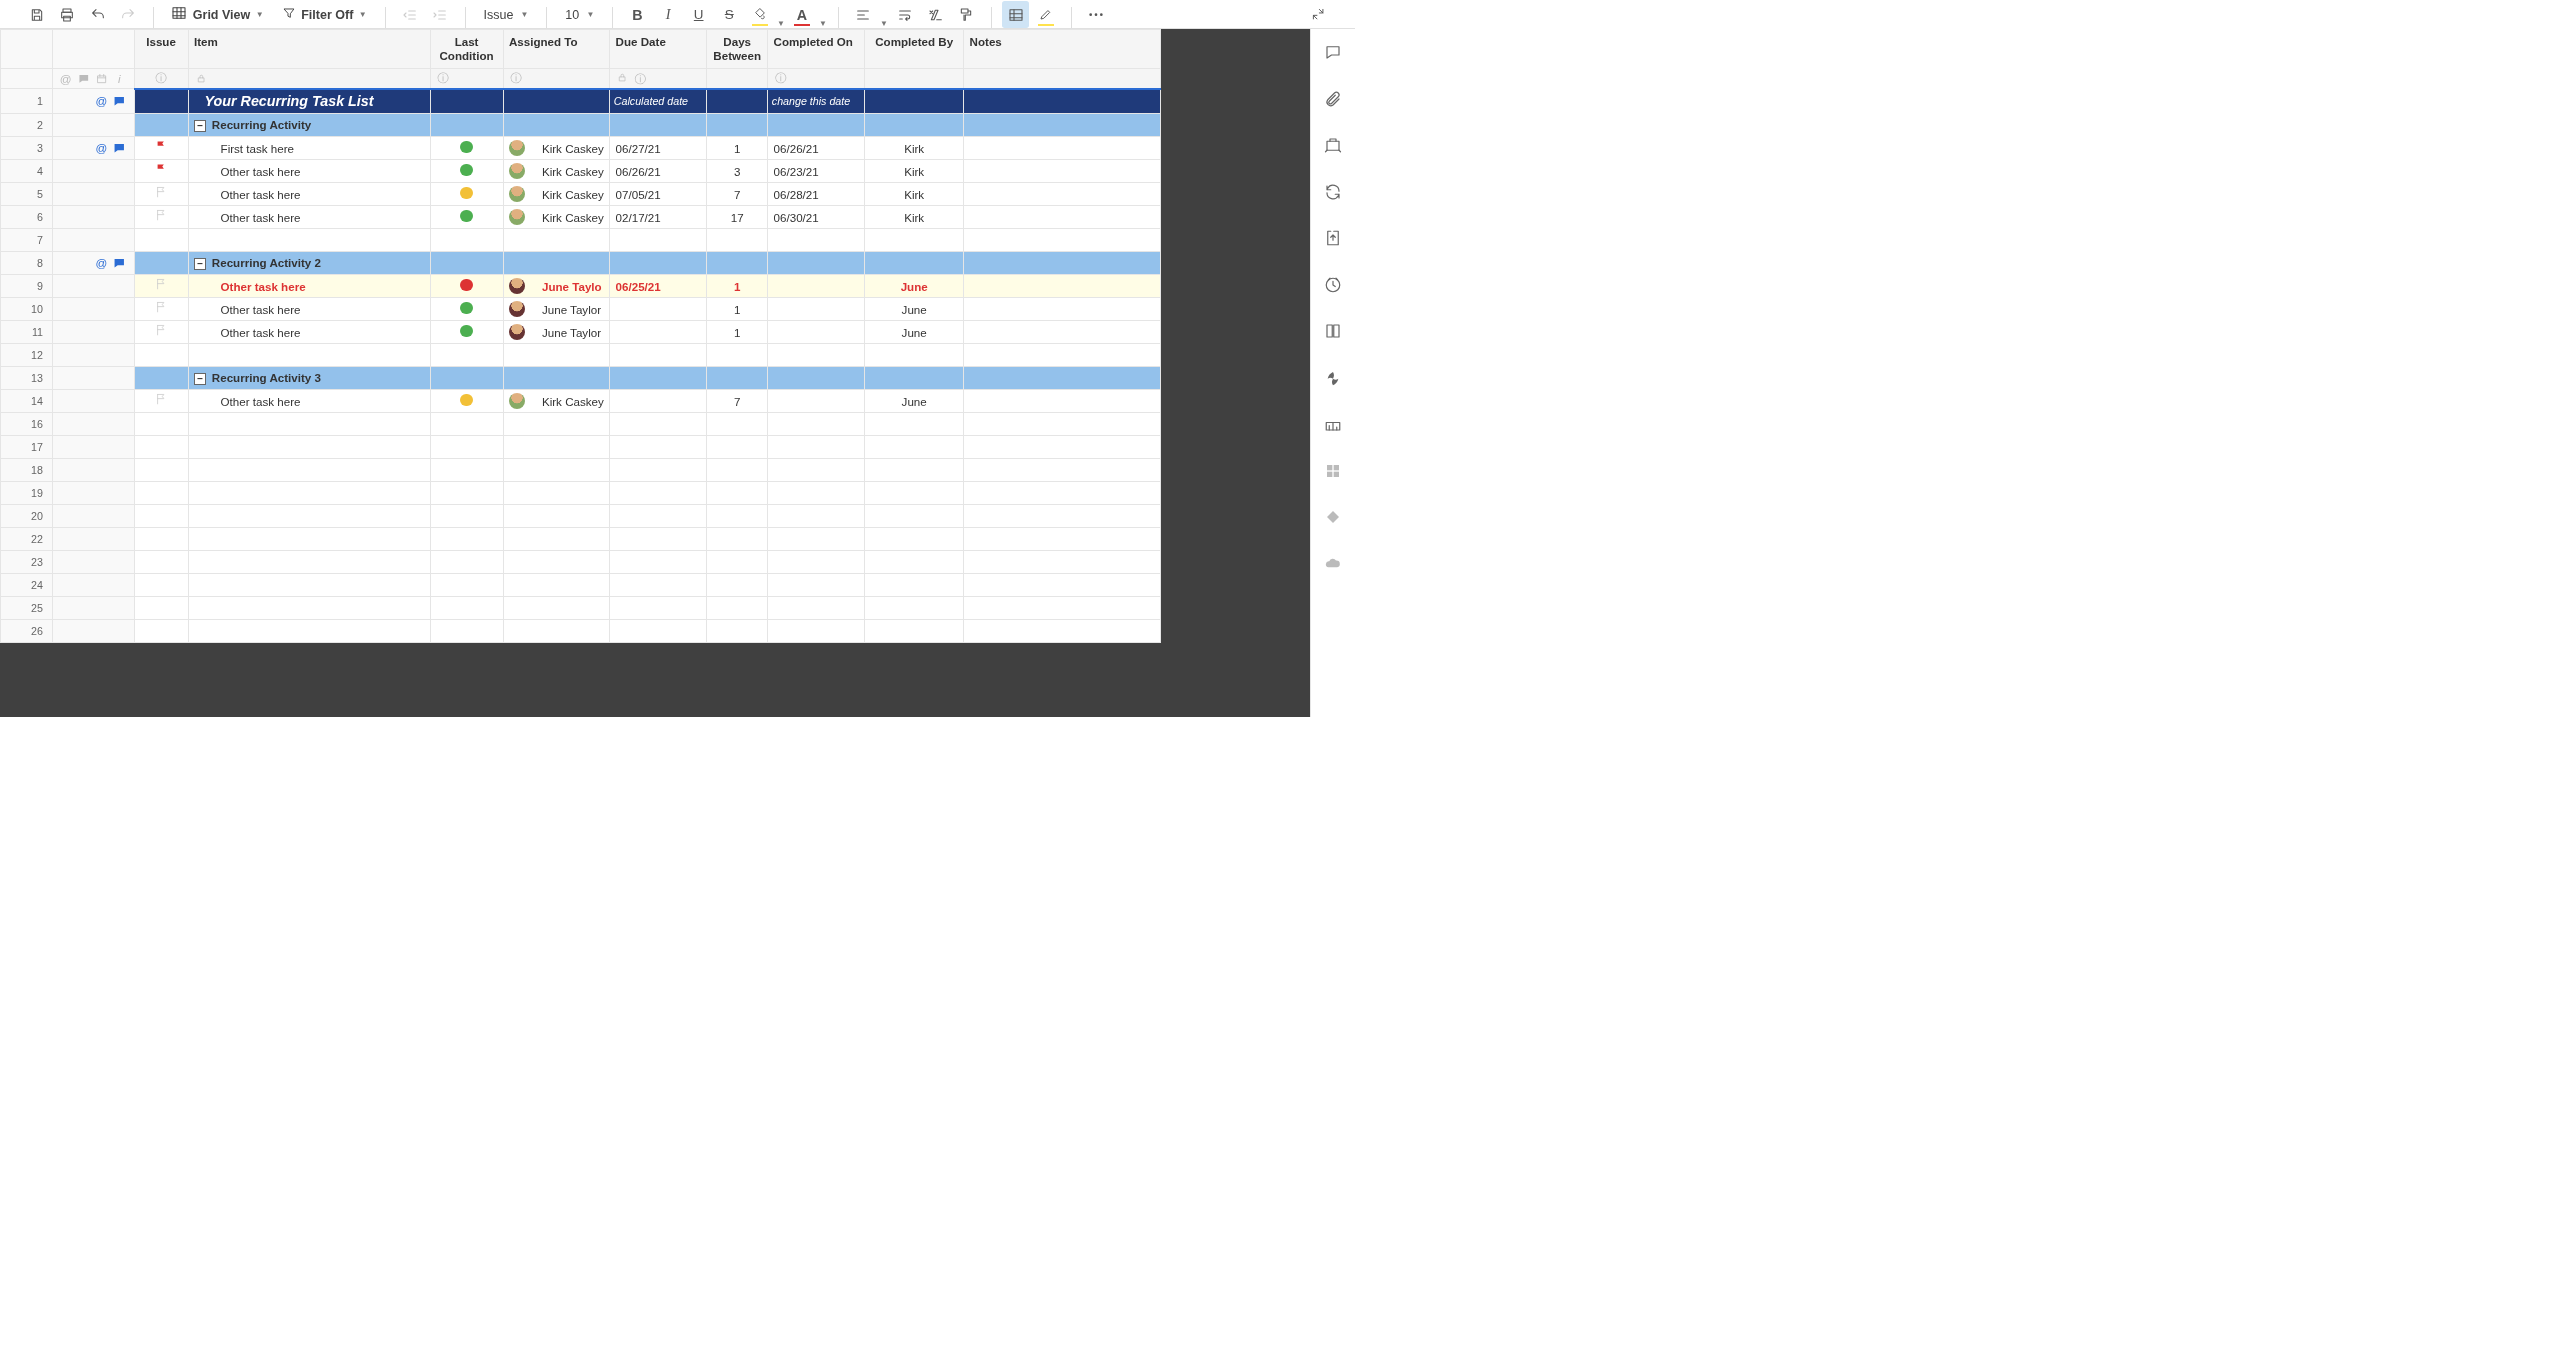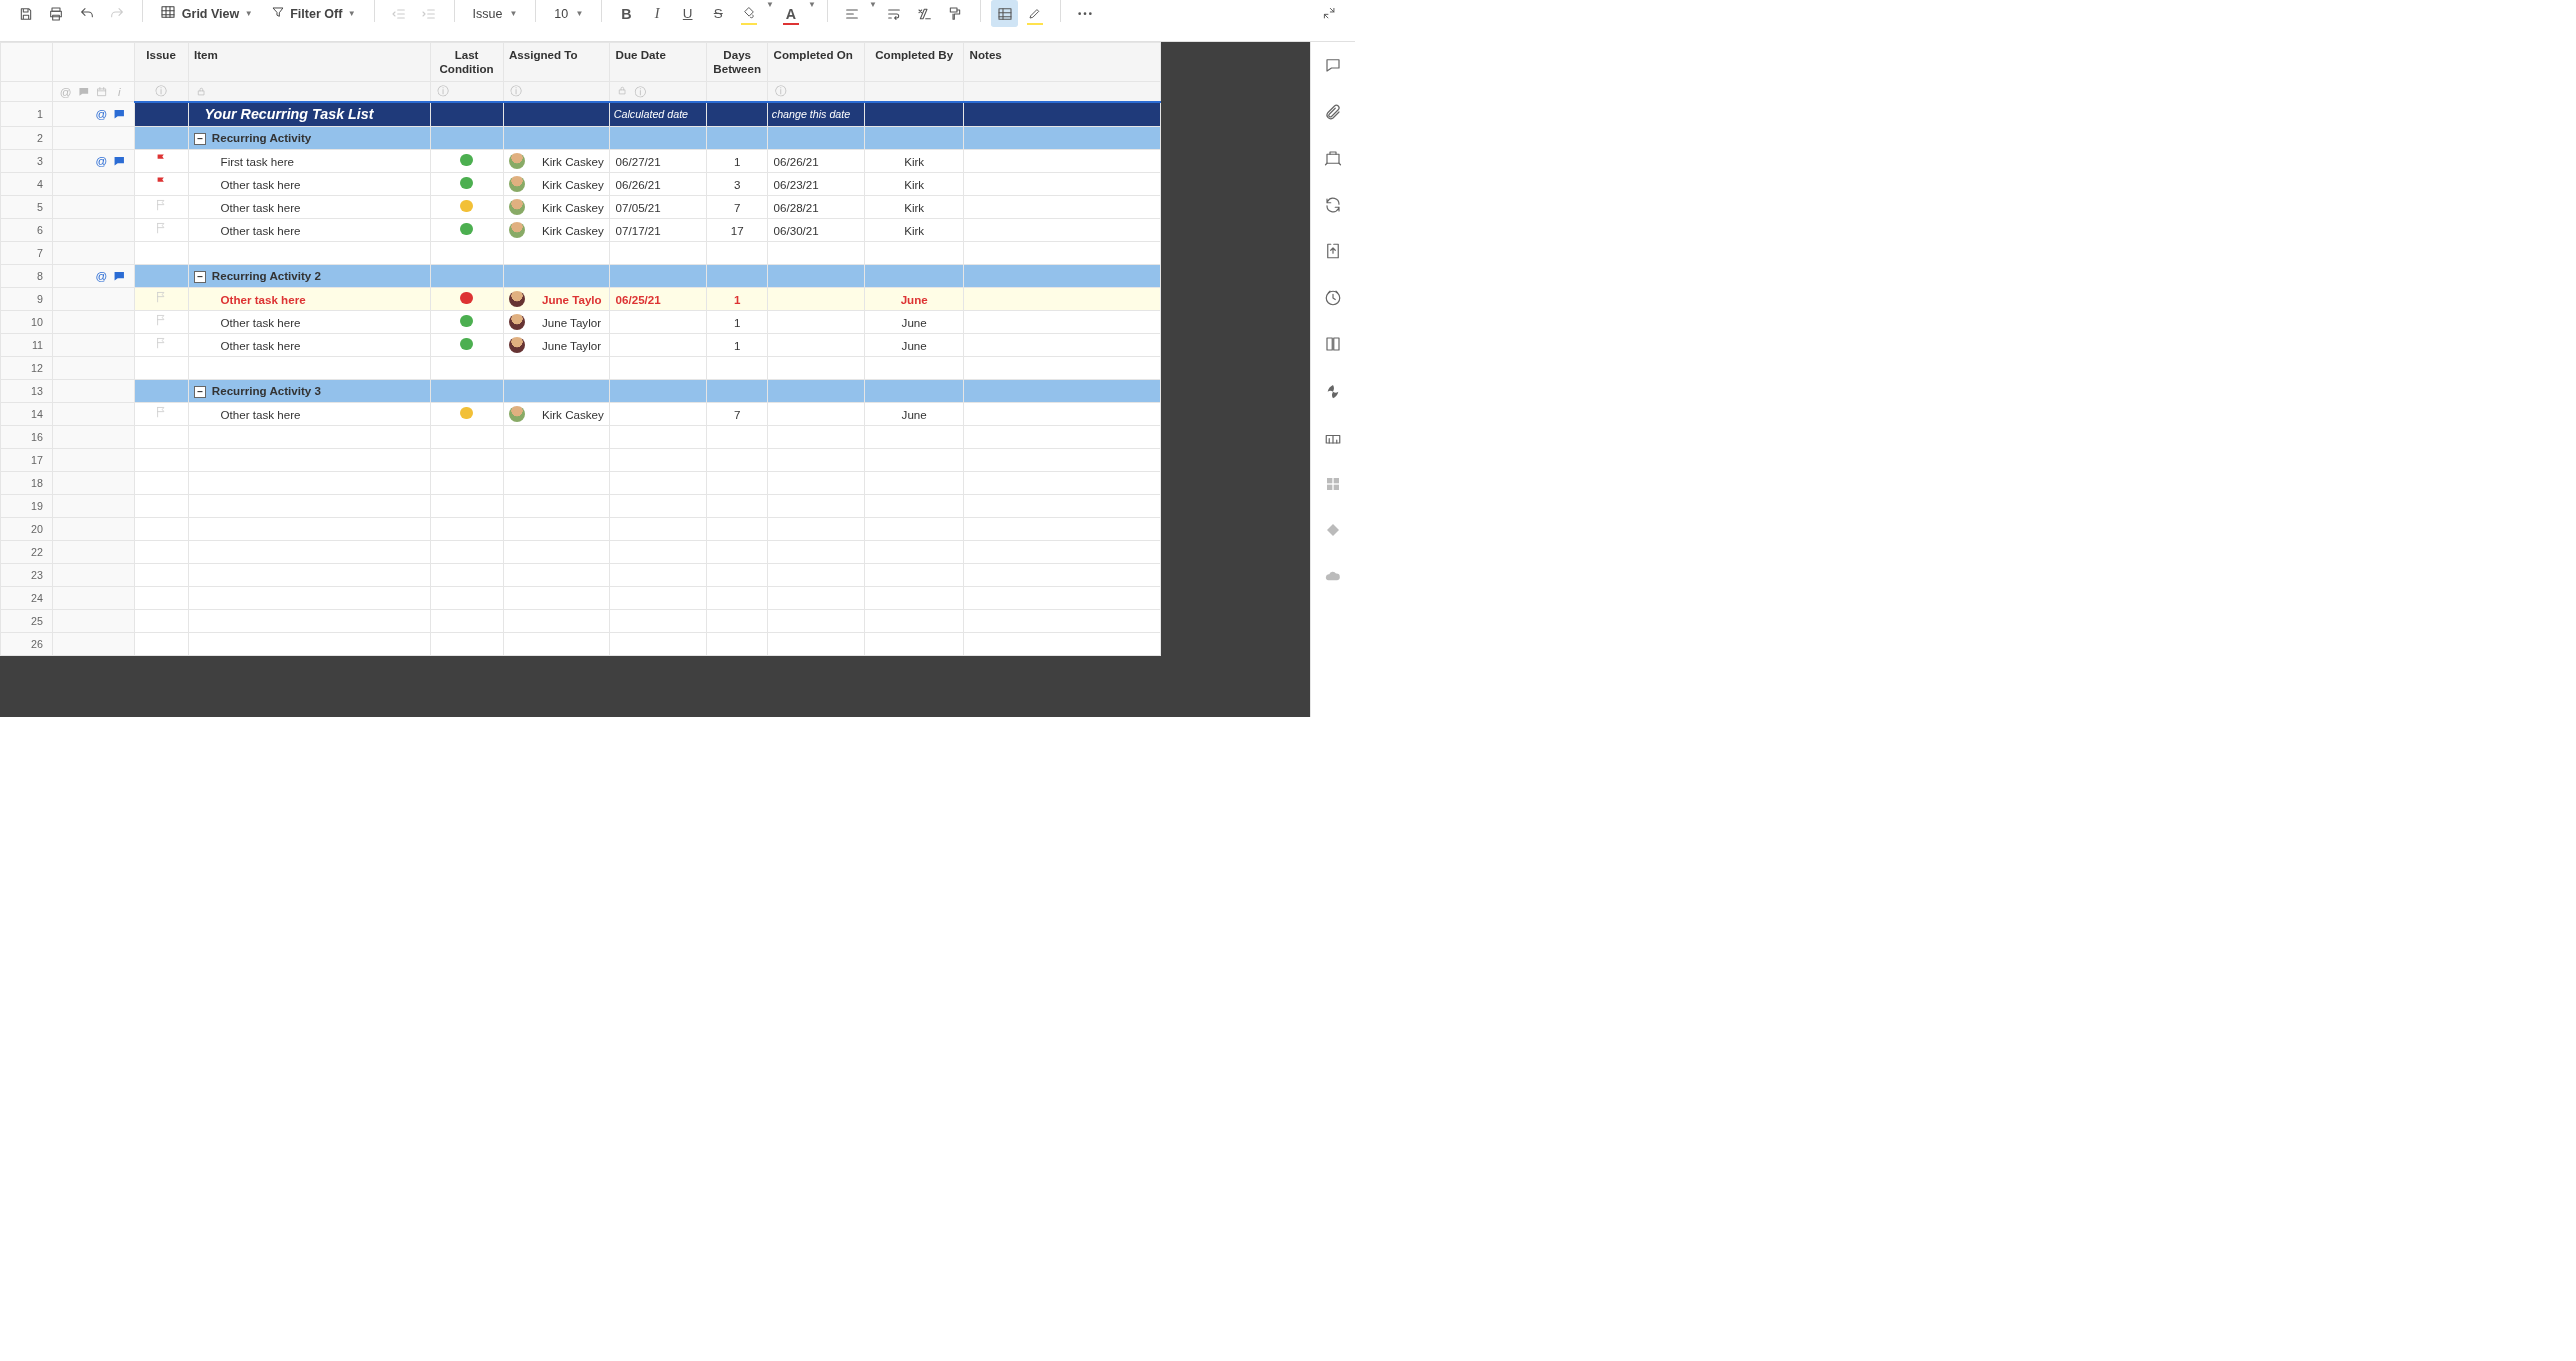--- a/index.html
+++ b/index.html
@@ -1,20 +1,20 @@
 <!DOCTYPE html>
 <html><head>
 <meta charset="utf-8">
 <style>
   * { box-sizing: border-box; margin: 0; padding: 0; }
   html, body { width: 100%; height: 100%; font-family: Arial, sans-serif; font-size: 11.6px; color: #333; background: #fff; overflow: hidden; }
   .app { width: 1355px; height: 717px; display: flex; flex-direction: column; }
 
   
-  .toolbar { display: flex; align-items: flex-start; height: 42px; border-bottom: 0.9px solid #e0e0e0; padding: 0 12px; gap: 3.6px; background: #fff; }
+  .toolbar { display: flex; align-items: flex-end; height: 29px; border-bottom: 0.9px solid #e0e0e0; padding: 0 23px; gap: 3.6px; background: #fff; }
   .tb-btn { width: 27px; height: 27px; display: flex; align-items: center; justify-content: center; cursor: pointer; border-radius: 2.7px; color: #555; }
   .tb-divider { width: 0.9px; height: 21.5px; background: #ddd; margin: 0 7.2px; }
   .tb-labeled { display: flex; align-items: center; height: 27px; padding: 0 7.2px; cursor: pointer; gap: 5.4px; color: #444; font-weight: 600; font-size: 12.5px; }
   .tb-select { display: flex; align-items: center; gap: 7.2px; padding: 0 7.2px; height: 27px; cursor: pointer; color: #444; font-size: 12.5px; }
   .chev { font-size: 8px; color: #777; }
   .tb-btn.active { background: #cfe4f5; border-radius: 2.7px; }
   .color-bar { position: absolute; bottom: 1.8px; left: 5.4px; right: 5.4px; height: 2.7px; }
   .tb-btn.rel { position: relative; }
   .spacer { flex: 1; }
 
@@ -415,21 +415,21 @@
                     <path d="M5 3v18 M5 3h12l-3 4 3 4H5"></path>
                   </svg></span></td>
     <td class="col-item">Other task here</td>
     <td class="col-cond"><span class="dot green"></span></td>
     <td class="col-assign">
                 <div class="assignee">
                   <span class="avatar kirk"></span>
                   <span>Kirk Caskey</span>
                 </div>
               </td>
-    <td class="col-due">07/17/21</td>
+    <td class="col-due">02/17/21</td>
     <td class="col-days">17</td>
     <td class="col-compon">06/30/21</td>
     <td class="col-compby">Kirk</td>
     <td class="col-notes"></td>
   </tr>
             <tr class="task-row">
     <td class="rownum">7</td>
     <td class="pill-col"></td>
     <td class="col-issue"></td>
               <td class="col-item"></td>

